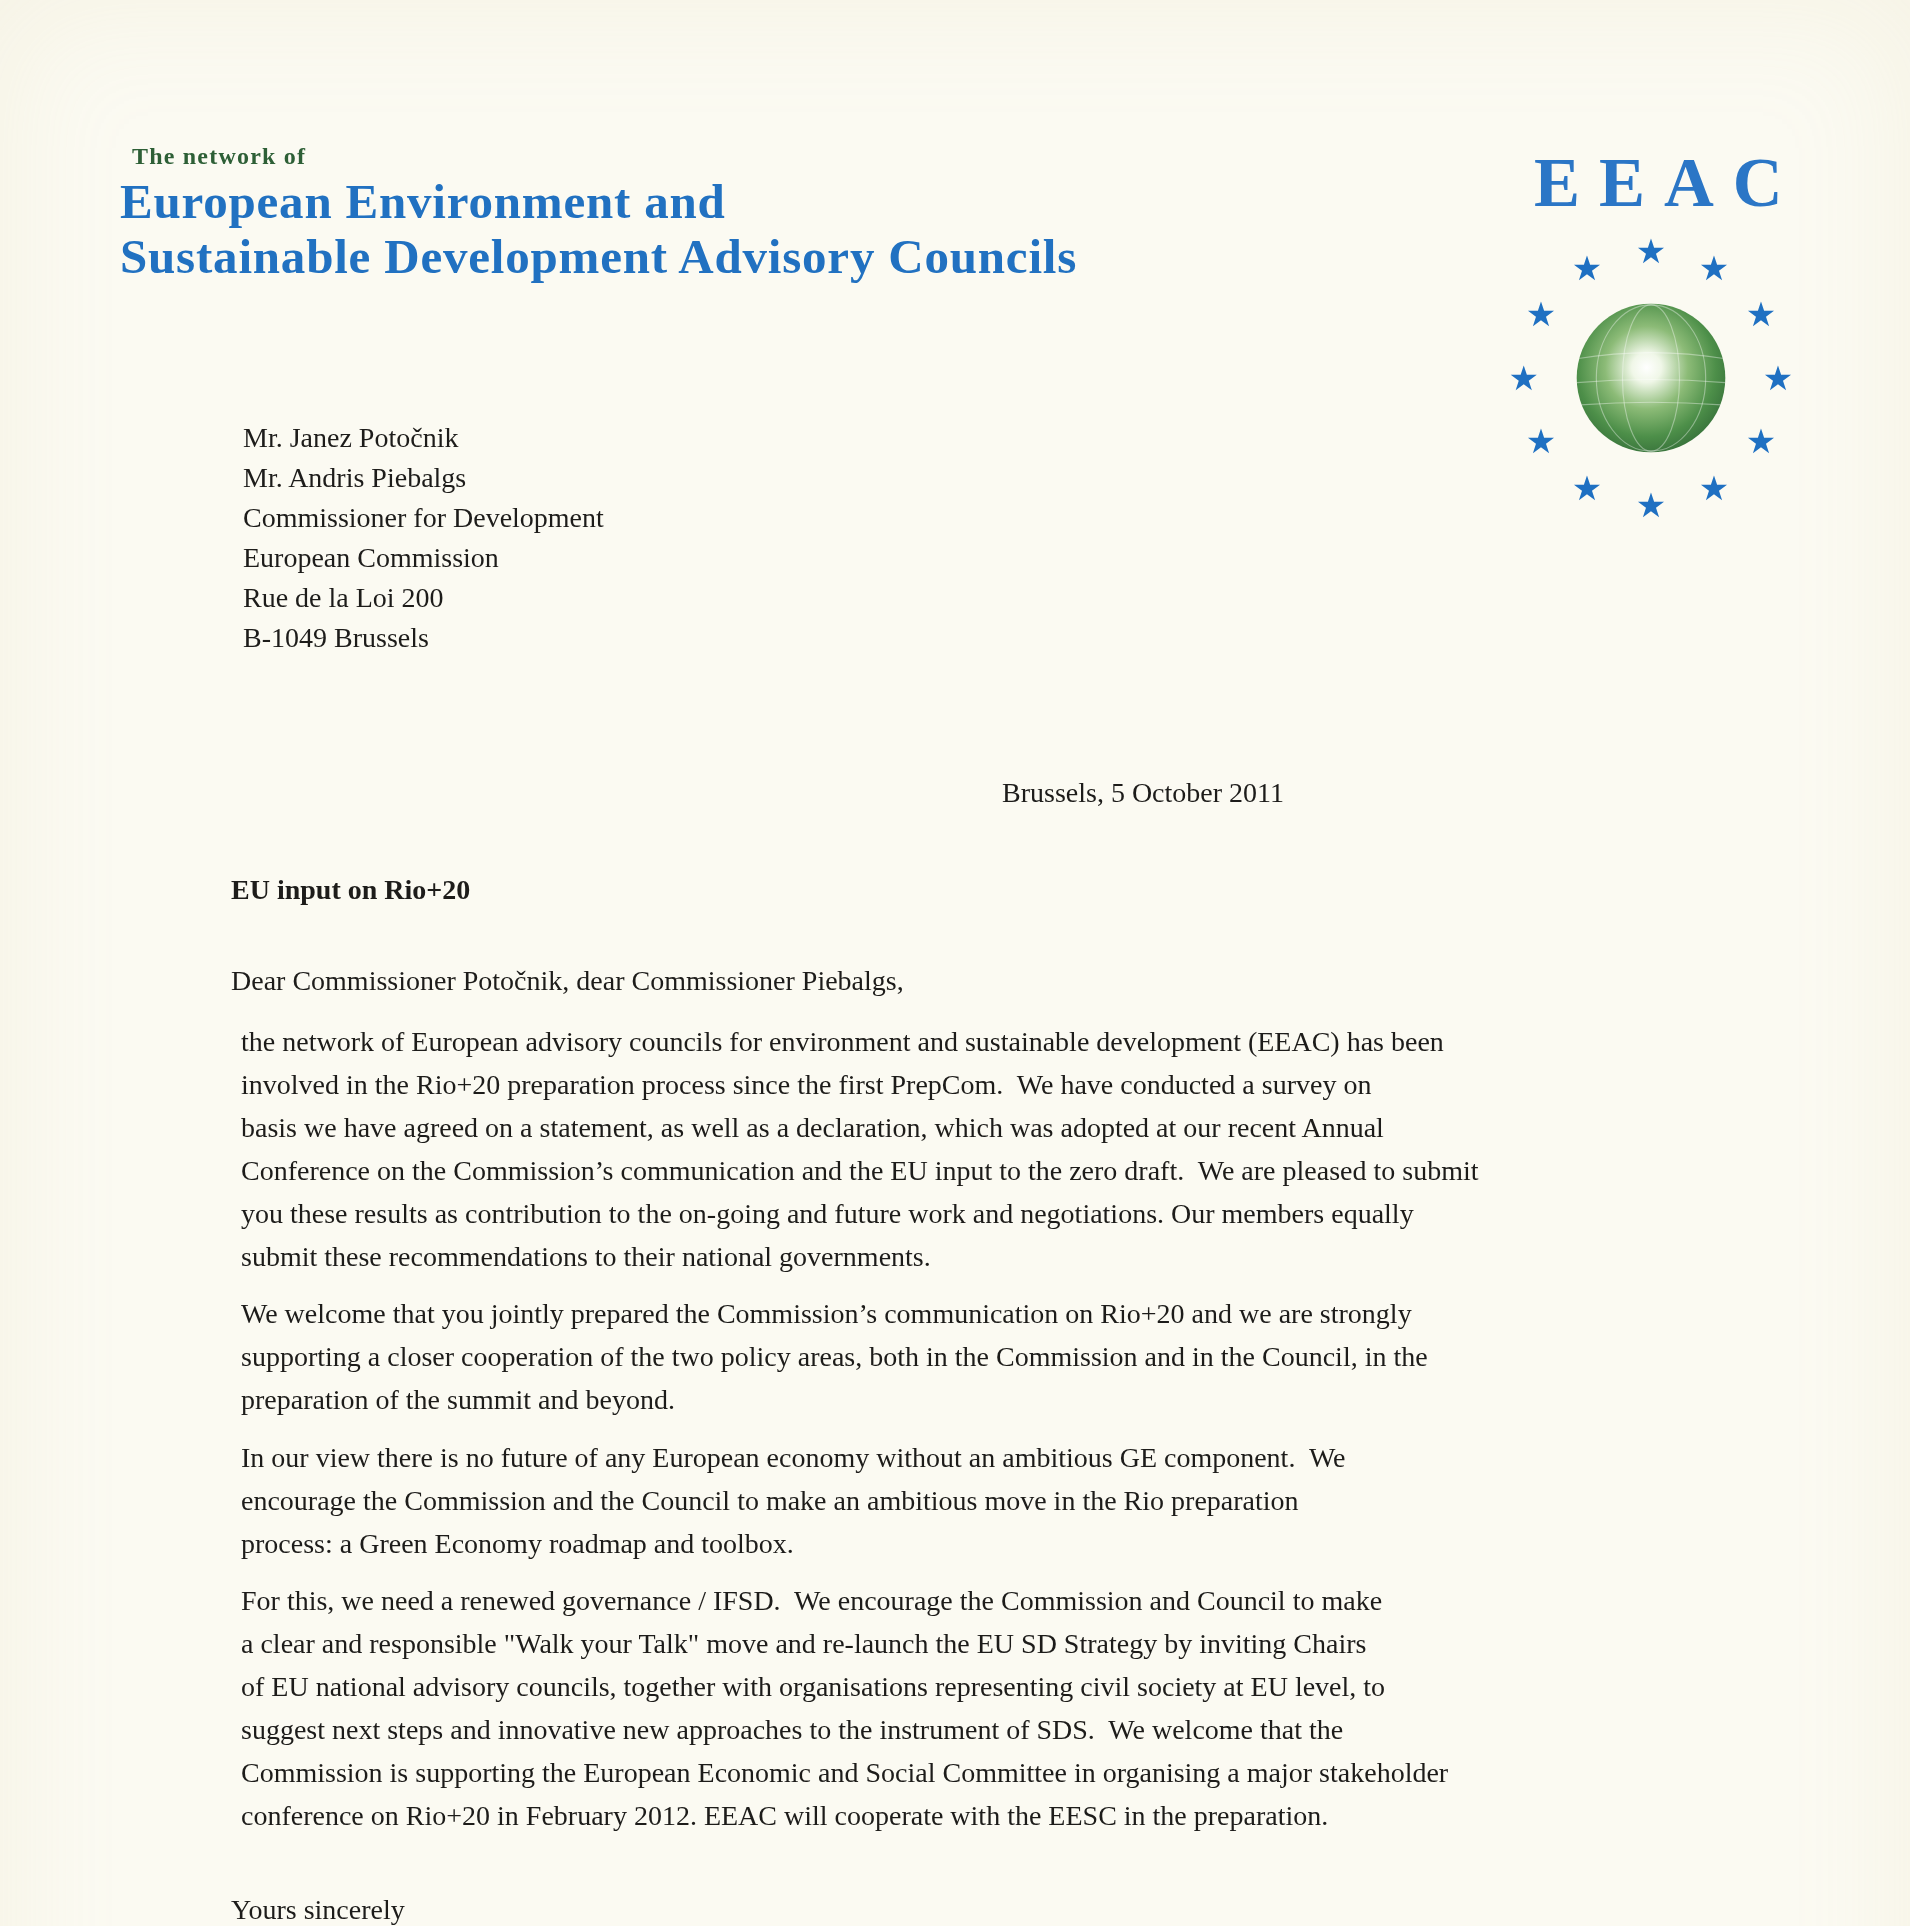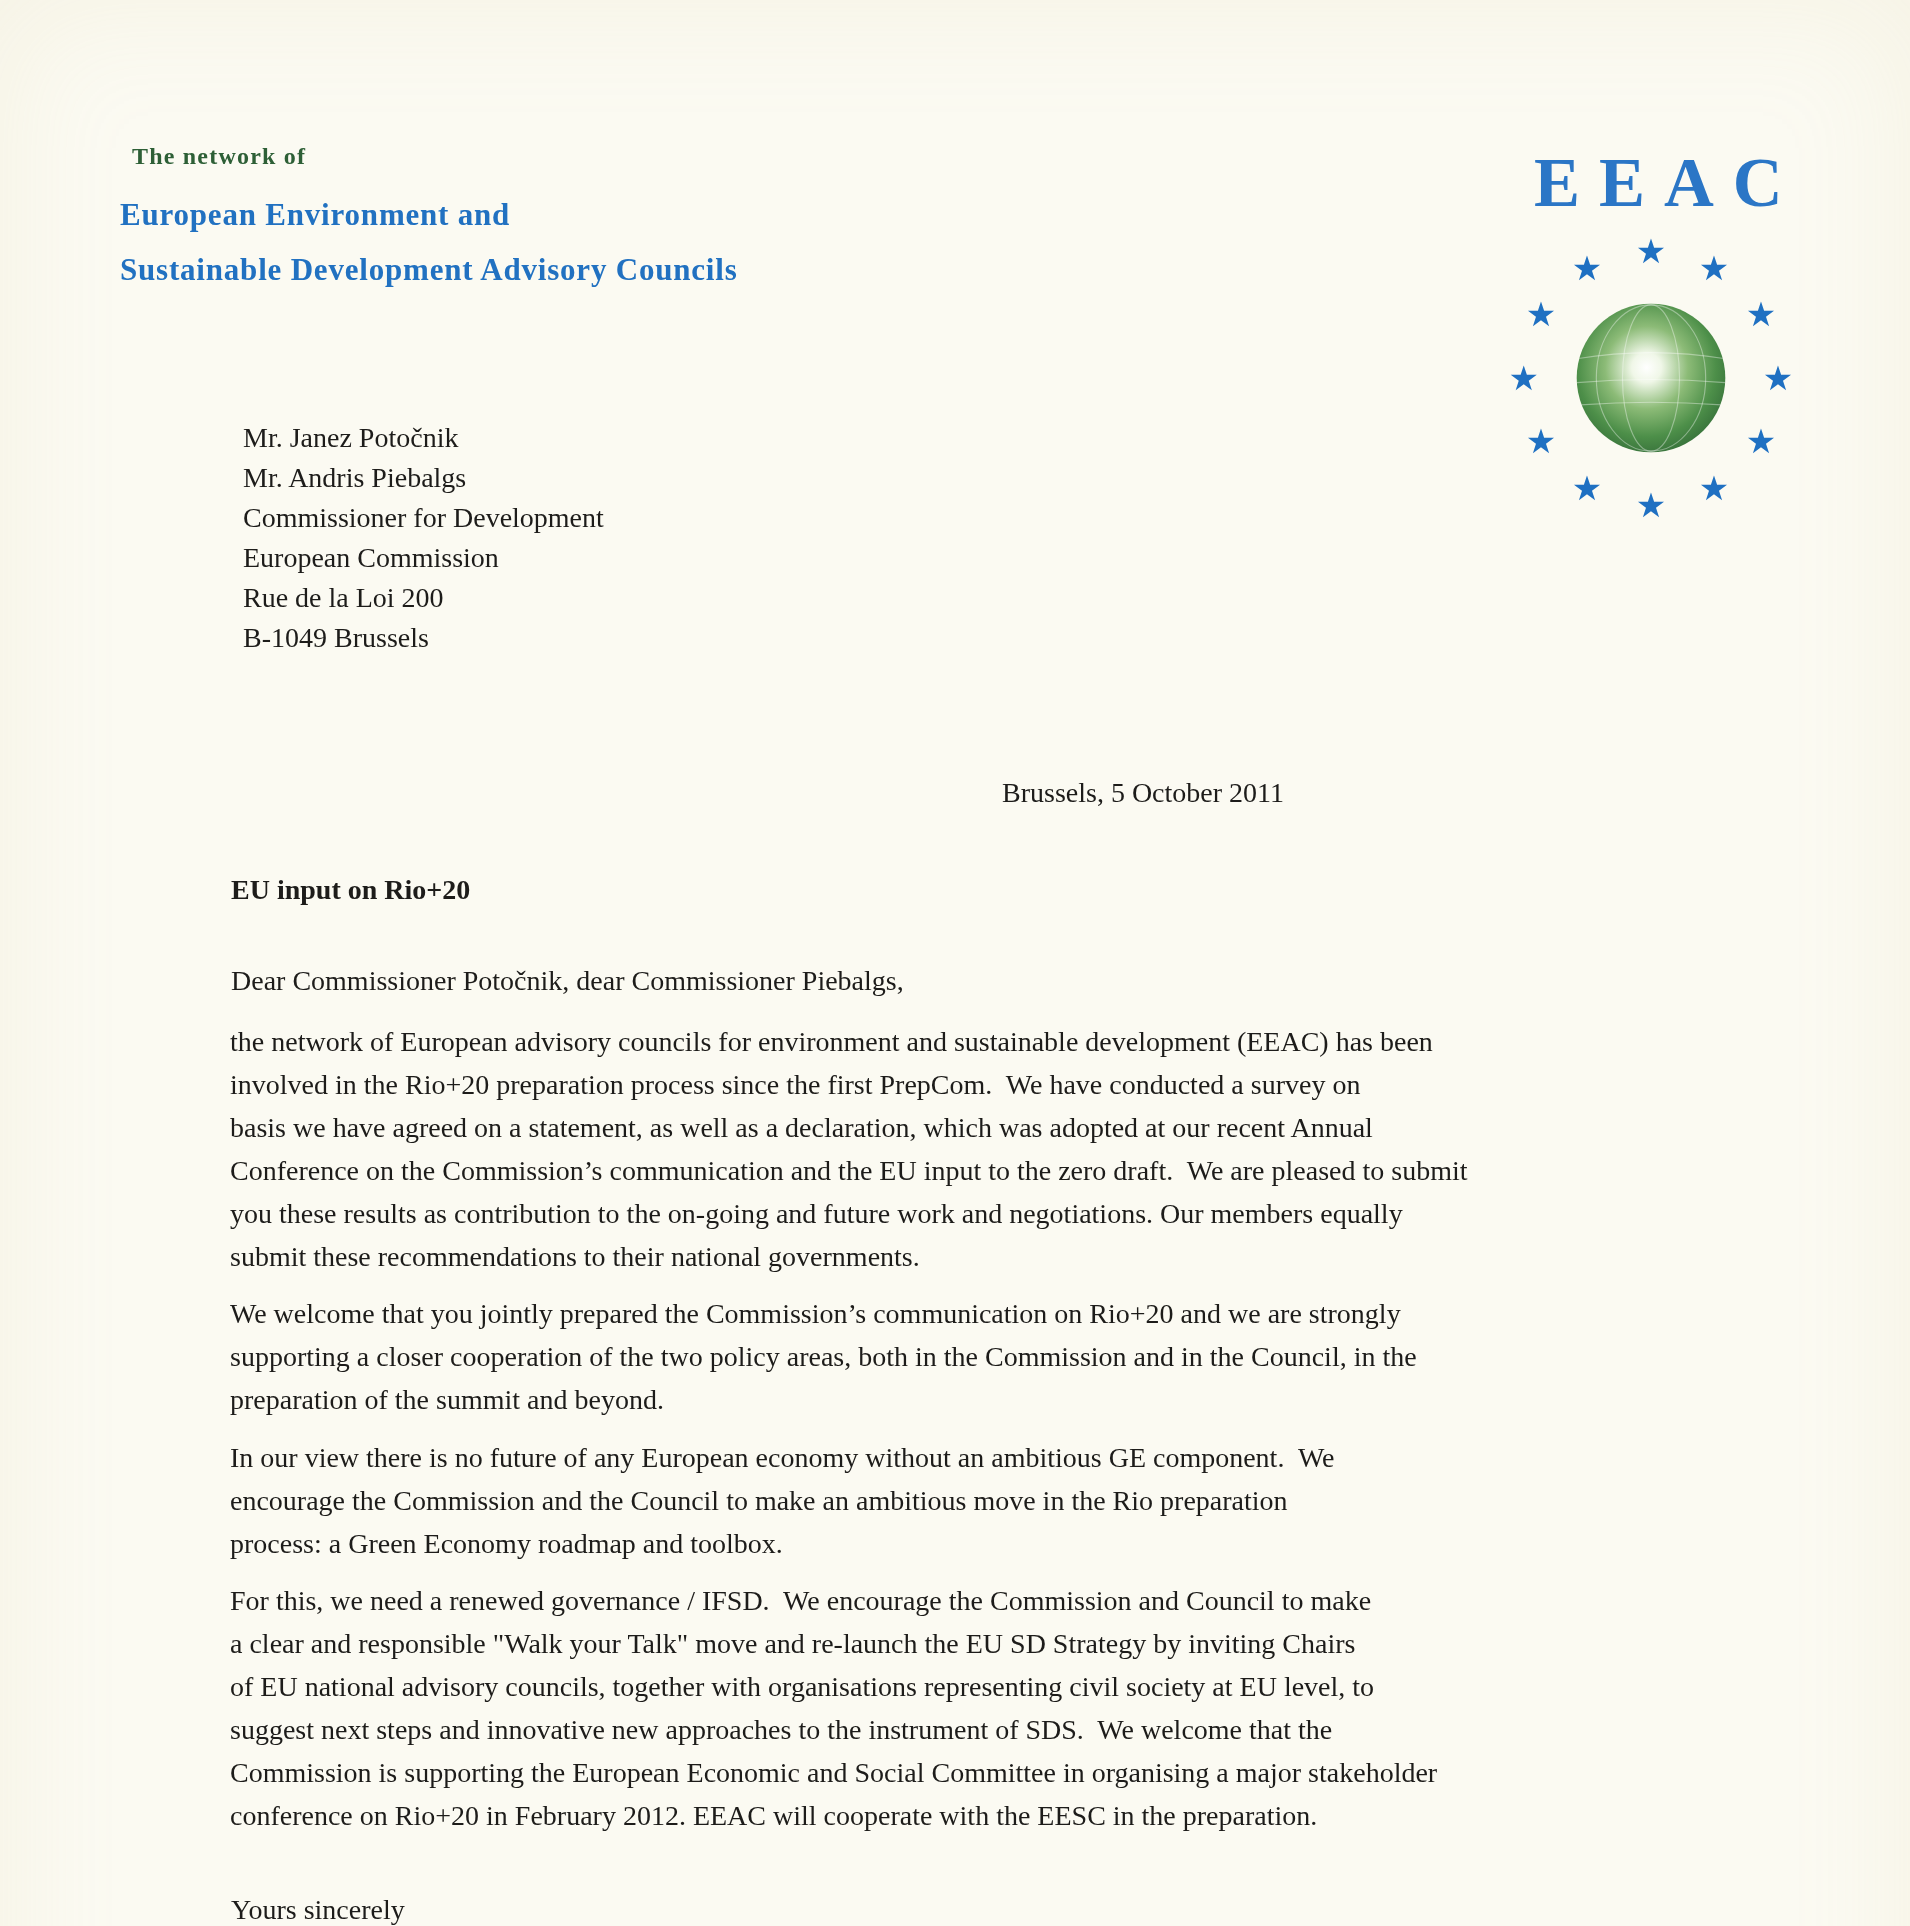--- a/index.html
+++ b/index.html
@@ -4,35 +4,35 @@
 <style>
   html,body{margin:0;padding:0;background:#e9e7dc;}
   .page{
     position:relative;width:1911px;height:2712px;background:#fbfaf2;
     font-family:"Liberation Serif",serif;color:#1d1c1a;overflow:hidden;
     box-shadow:inset 0 0 123px rgba(210,196,140,.14);
   }
   
   .letterhead{position:absolute;left:120px;top:143px;}
   .tagline{font-size:24px;font-weight:bold;color:#2d5f36;letter-spacing:1.2px;margin-left:12px;}
-  .headline{margin-top:17px;font-size:31px;font-weight:bold;color:#2171c1;line-height:55px;letter-spacing:0.8px;}
+  .headline{margin-top:4px;font-size:49px;font-weight:bold;color:#2171c1;line-height:55px;letter-spacing:0.8px;}
   
   .logo{position:absolute;left:1518px;top:149px;width:339px;height:389px;}
   .logo-acronym{position:absolute;left:16px;top:0;font-size:69px;font-weight:bold;
     letter-spacing:19px;color:#2b76c6;font-family:"Liberation Serif",serif;line-height:1;}
   .emblem{position:absolute;left:-1.9px;top:94px;width:270px;height:270px;}
   .euro-star{position:absolute;transform:translate(-50%,-50%);font-size:34px;line-height:1;
     font-family:"DejaVu Sans",sans-serif;}
   .globe-svg{position:absolute;left:58px;top:58px;width:154px;height:154px;}
   
   .recipient{position:absolute;left:243px;top:418px;font-size:28px;line-height:40px;}
   .dateline{position:absolute;left:1002px;top:777px;width:744px;font-size:28px;}
   .subject{position:absolute;left:231px;top:874px;font-size:28px;font-weight:bold;}
   .salutation{position:absolute;left:231px;top:965px;font-size:28px;}
-  .bodytext{position:absolute;left:230px;top:1020px;width:1541px;font-size:28px;}
+  .bodytext{position:absolute;left:241px;top:1020px;width:1541px;font-size:28px;}
   .para{margin:0 0 14.3px 0;}
   .bodyline{line-height:43px;white-space:pre;}
   .closing{position:absolute;left:231px;top:1894px;font-size:28px;}
   
   .sigsvg{position:absolute;}
   #sig2{left:713px;top:1907px;width:347px;height:347px;}
   .pre{white-space:pre-wrap;}
 </style>
 </head>
 <body>

